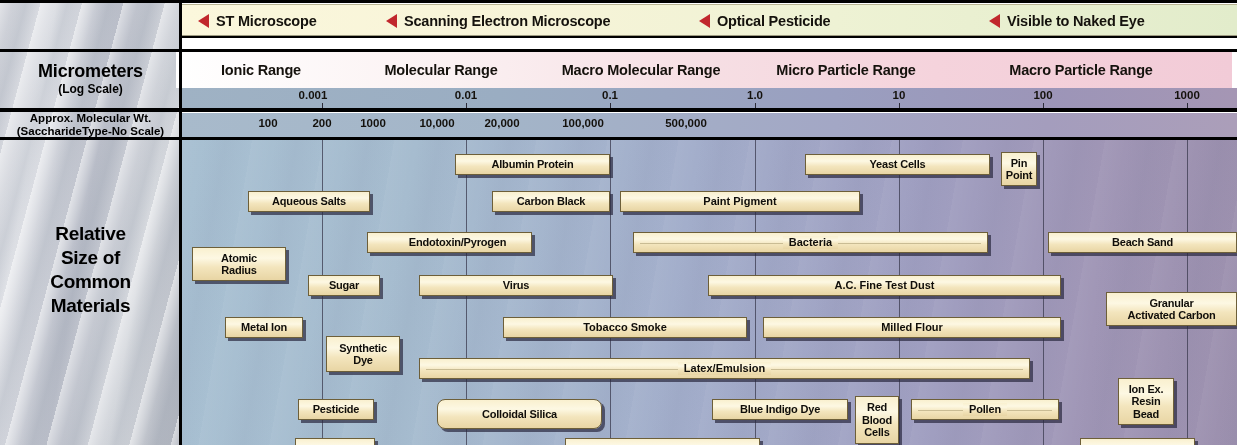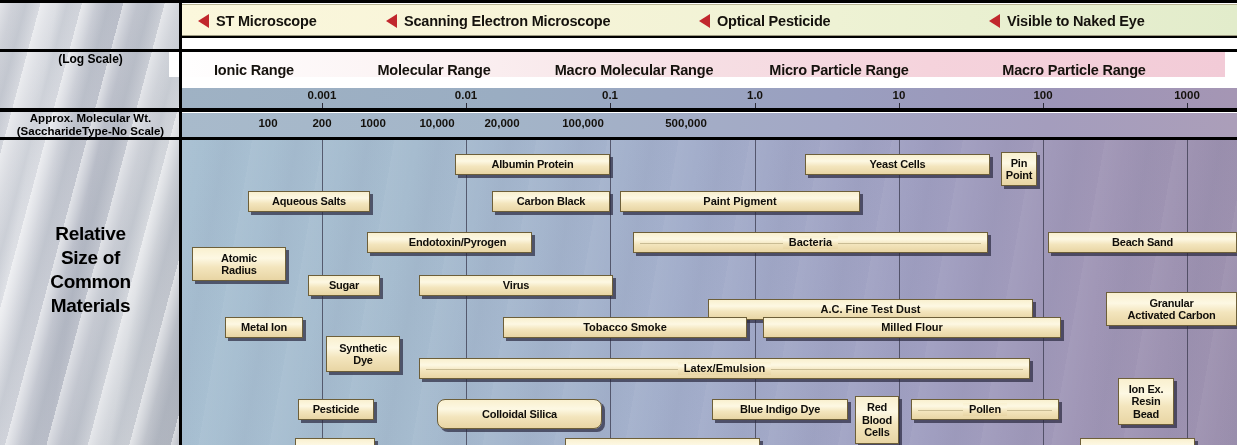--- a/index.html
+++ b/index.html
@@ -32,21 +32,21 @@
   .hdrband { position:absolute; left:181px; top:4px; width:1056px; height:32px;
     background:linear-gradient(90deg,#fbf7dc 0%,#f7f4d8 34%,#eef2d4 62%,#e2eccb 100%);
     border-top:1px solid #b9b594; border-bottom:1px solid #9d9a80; }
   .hdr-item { position:absolute; top:0; height:32px; display:flex; align-items:center; }
   .hdr-item .tri { width:0;height:0;border-top:7px solid transparent;
     border-bottom:7px solid transparent;border-right:11px solid #c1272d; margin-right:7px; }
   .hdr-item .lbl { font-size:14.5px; font-weight:bold; color:#15120d; white-space:nowrap;
     letter-spacing:-0.2px; }
 
   
-  .rangeband { position:absolute; left:169px; top:52px; width:1056px; height:25px;
+  .rangeband { position:absolute; left:176px; top:52px; width:1056px; height:36px;
     background:linear-gradient(90deg,#ffffff 0%,#fbf1f2 26%,#f6dfe4 50%,#f5d3dc 72%,#f2cbd7 100%); }
   .rng { position:absolute; top:0; height:36px; display:flex; align-items:center;
     justify-content:center; font-size:14.5px; font-weight:bold; color:#15120d;
     letter-spacing:-0.2px; white-space:nowrap; }
 
   
   .tickband { position:absolute; left:181px; top:88px; width:1056px; height:23px;
     background:linear-gradient(90deg,#9fb2c4 0%,#9aadc2 30%,#9a9fc0 62%,#9c95b8 82%,#a596b4 100%);}
   .tk { position:absolute; top:1px; font-size:11.5px; font-weight:bold; color:#14110c;
     transform:translateX(-50%); white-space:nowrap; }
@@ -80,20 +80,21 @@
   .bar.long span { position:relative; z-index:2; padding:0 6px;
     background:linear-gradient(180deg,#f9f0cf 0%,#fdf8e3 32%,#f3e5bd 60%,#e8d5a4 100%); }
 </style>
 </head>
 <body>
 
 <div id="chart">
 
   <div class="leftcol">
     <div class="lc-cell" id="lc-micro">
+      <div class="big">Micrometers</div>
       <div class="sub">(Log Scale)</div>
     </div>
     <div class="lc-cell" id="lc-mw">
       <div class="l1">Approx. Molecular Wt.</div>
       <div class="l2">(SaccharideType-No Scale)</div>
     </div>
     <div class="lc-cell" id="lc-rel">
       <div class="r">Relative</div>
       <div class="r">Size of</div>
       <div class="r">Common</div>
@@ -122,21 +123,21 @@
 
   <div class="rangeband" id="rangeband">
       <div class="rng" style="left: 0px; width: 170px;">Ionic Range</div>
       <div class="rng" style="left: 170px; width: 190px;">Molecular Range</div>
       <div class="rng" style="left: 360px; width: 210px;">Macro Molecular Range</div>
       <div class="rng" style="left: 570px; width: 200px;">Micro Particle Range</div>
       <div class="rng" style="left: 790px; width: 230px;">Macro Particle Range</div>
     </div>
 
   <div class="tickband" id="tickband">
-      <div class="tk" style="left: 141px;">0.001</div>
+      <div class="tk" style="left: 132px;">0.001</div>
       <div class="tkm" style="left: 141px;"></div>
       <div class="tk" style="left: 285px;">0.01</div>
       <div class="tkm" style="left: 285px;"></div>
       <div class="tk" style="left: 429px;">0.1</div>
       <div class="tkm" style="left: 429px;"></div>
       <div class="tk" style="left: 574px;">1.0</div>
       <div class="tkm" style="left: 574px;"></div>
       <div class="tk" style="left: 718px;">10</div>
       <div class="tkm" style="left: 718px;"></div>
       <div class="tk" style="left: 862px;">100</div>
@@ -192,21 +193,21 @@
       </div>
       <div class="bar" style="left: 867px; width: 189px; top: 92px; height: 21px;">
         <span>Beach Sand</span>
       </div>
       <div class="bar" style="left: 127px; width: 72px; top: 135px; height: 21px;">
         <span>Sugar</span>
       </div>
       <div class="bar" style="left: 238px; width: 194px; top: 135px; height: 21px;">
         <span>Virus</span>
       </div>
-      <div class="bar wide" style="left: 527px; width: 325px; top: 135px; height: 21px; margin-top: 24px;">
+      <div class="bar wide" style="left: 527px; width: 353px; top: 135px; height: 21px;">
         <span>A.C. Fine Test Dust</span>
       </div>
       <div class="bar stack" style="left: 925px; width: 131px; top: 152px; height: 34px;">
         <span>Granular<br>Activated Carbon</span>
       </div>
       <div class="bar" style="left: 44px; width: 78px; top: 177px; height: 21px;">
         <span>Metal Ion</span>
       </div>
       <div class="bar wide" style="left: 322px; width: 244px; top: 177px; height: 21px;">
         <span>Tobacco Smoke</span>

